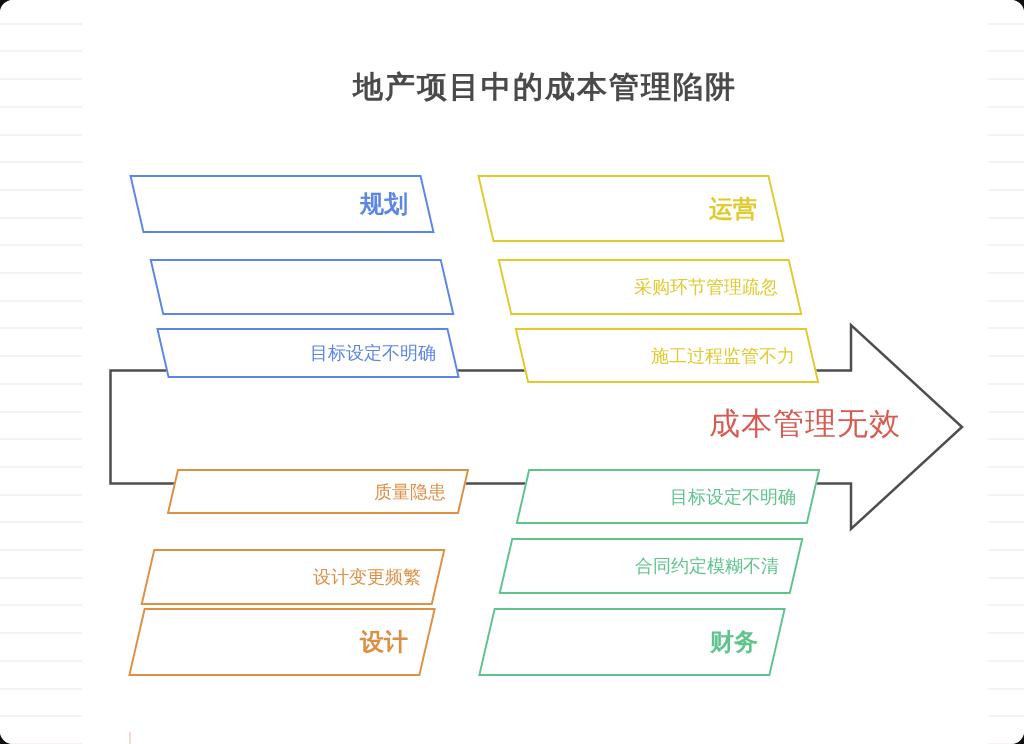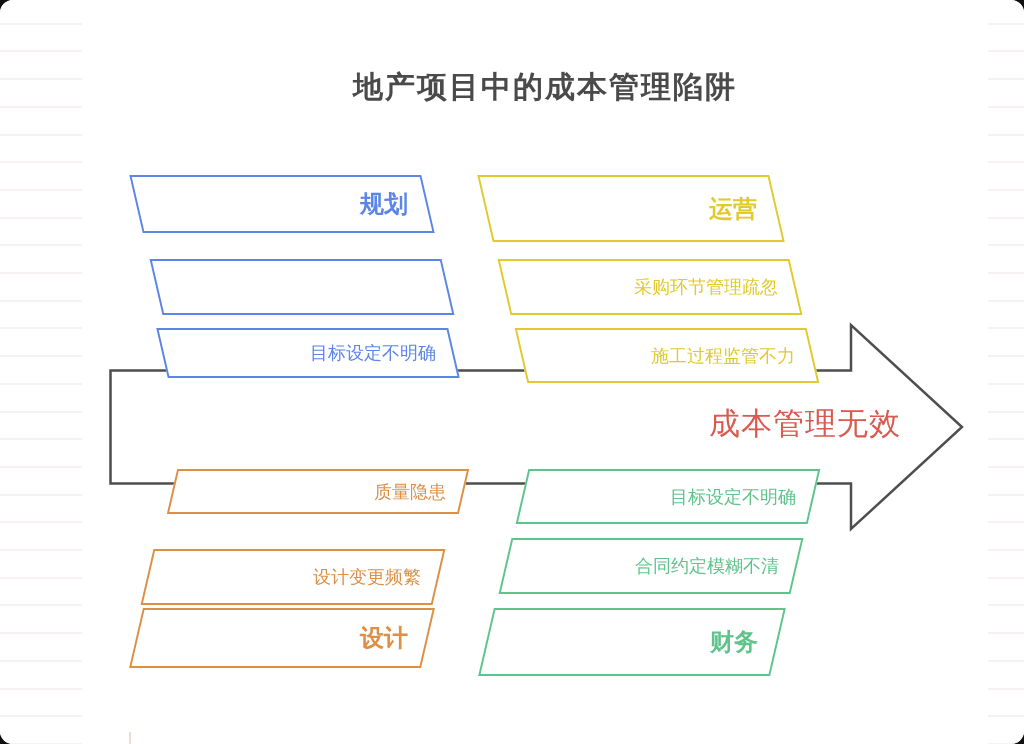--- a/index.html
+++ b/index.html
@@ -56,21 +56,21 @@
   .p1 { left:136px; top:175px; height:58px; }
   .p2 { left:156px; top:259px; height:56px; }
   .p3 { left:162px; top:328px; height:50px; }
   
   .y1 { left:485px; top:175px; height:67px;font-family:Liberation Mono, monospace; }
   .y2 { left:504px; top:259px; height:56px; }
   .y3 { left:521px; top:328px; height:55px; }
   
   .o1 { left:172px; top:469px; height:45px; }
   .o2 { left:147px; top:538px; height:56px;margin-top:11px; }
-  .o3 { left:136px; top:608px; height:60px; }
+  .o3 { left:136px; top:608px; height:68px; }
   
   .f1 { left:522px; top:469px; height:55px; }
   .f2 { left:505px; top:538px; height:56px; }
   .f3 { left:486px; top:608px; height:68px; }
   .arrow-label {
     position:absolute; left:690px; top:404px; width:230px; height:40px;
     display:flex; align-items:center; justify-content:center;
     font-size:31px; font-weight:400; letter-spacing:1px;
     color:var(--red,#d95a50); white-space:nowrap;
   }

